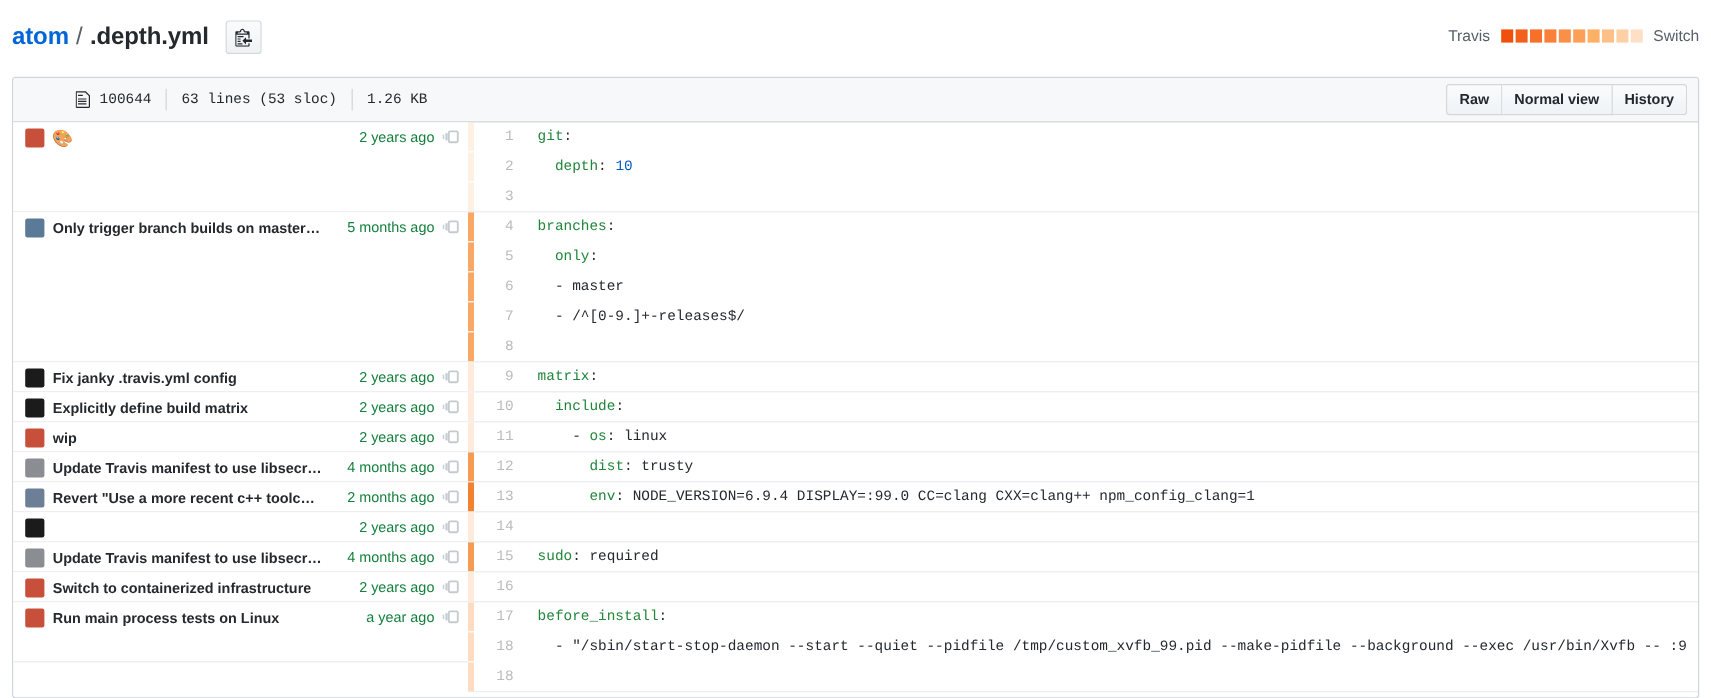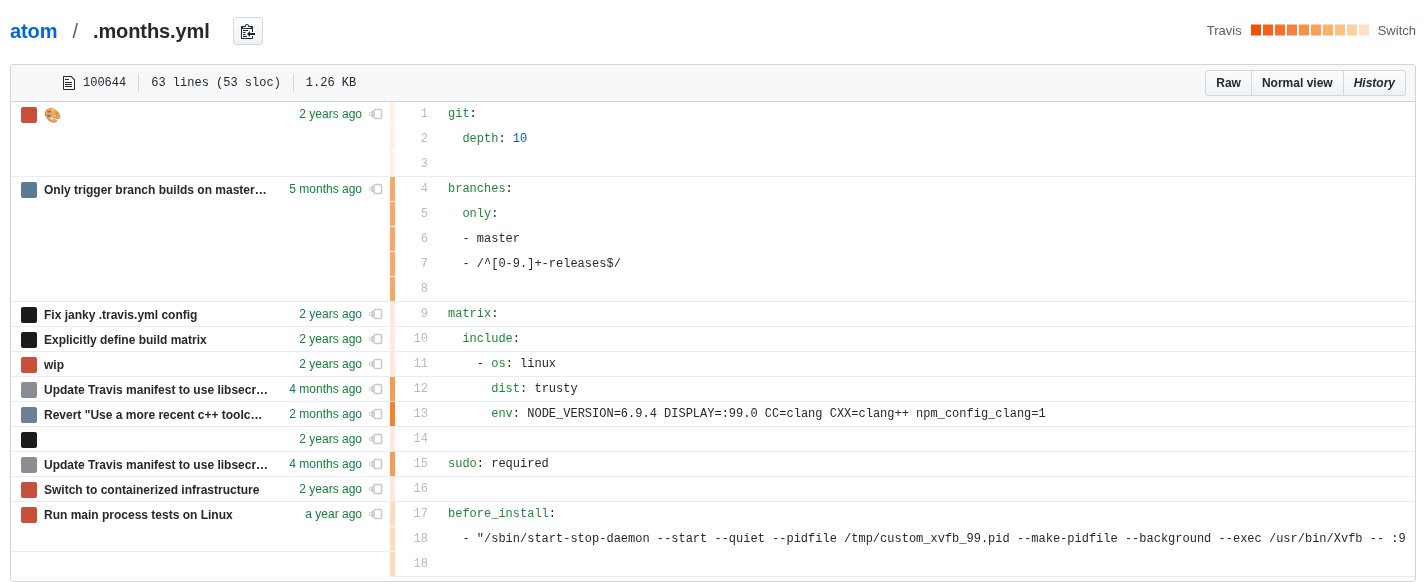--- a/index.html
+++ b/index.html
@@ -9,21 +9,21 @@
     background: #ffffff;
     font-family: "Liberation Sans", sans-serif;
     color: #24292e;
     overflow: hidden;
   }
   .page { position: relative; width: 1426px; height: 582px; }
 
   
   .pathhead {
     position: absolute; left: 10px; top: 14px;
-    display: flex; align-items: center; gap: 9px;
+    display: flex; align-items: center; gap: 0;
     height: 34px;
   }
   .repo-link {
     font-size: 20px; font-weight: 600; color: #0366d6;
     text-decoration: none; letter-spacing: -0.1px;
   }
   .path-sep { font-size: 20px; color: #586069; margin: 0 6px; font-weight: 400; }
   .file-name { font-size: 20px; font-weight: 600; color: #24292e; letter-spacing: -0.1px; }
   .copy-btn {
     margin-left: 14px;
@@ -78,21 +78,21 @@
   }
   .btn-group button {
     font-family: "Liberation Sans", sans-serif;
     font-size: 12px; font-weight: 600; color: #24292e;
     background: linear-gradient(#fafbfc, #eff3f6);
     border: 1px solid #d5d8da;
     padding: 0 10px; height: 26px;
     cursor: pointer; white-space: nowrap;
   }
   .btn-group button:first-child { border-radius: 3px 0 0 3px; }
-  .btn-group button:last-child { border-radius: 0 3px 3px 0; font-style: italic; }
+  .btn-group button:last-child { border-radius: 0 3px 3px 0; }
   .btn-group button + button { border-left: 0; }
 
   
   .blame-body { display: flex; width: 100%; }
   .blame-left { width: 379px; flex: 0 0 379px; }
   .blame-right { flex: 1 1 auto; overflow: hidden; }
 
   .blame-row {
     display: flex; align-items: flex-start;
     border-bottom: 1px solid #eaecef;
@@ -156,21 +156,21 @@
   .p { color: #24292e; }
 </style>
 </head>
 <body>
 
 <div class="page">
 
   <div class="pathhead">
     <a class="repo-link" href="#">atom</a>
     <span class="path-sep">/</span>
-    <span class="file-name">.months.yml</span>
+    <span class="file-name">.depth.yml</span>
     <div class="copy-btn">
       <span>
         <svg width="14" height="16" viewBox="0 0 14 16" aria-hidden="true">
           <path fill="#24292e" d="M2 13h4v1H2v-1zm5-6H2v1h5V7zm2 3V8l-3 3 3 3v-2h5v-2H9zM4.5 9H2v1h2.5V9zM2 12h2.5v-1H2v1zm9 1h1v2c-.02.28-.11.52-.3.7-.19.18-.42.28-.7.3H1c-.55 0-1-.45-1-1V4c0-.55.45-1 1-1h3c0-1.11.89-2 2-2 1.11 0 2 .89 2 2h3c.55 0 1 .45 1 1v5h-1V6H1v9h10v-2zM2 5h8c0-.55-.45-1-1-1H8c-.55 0-1-.45-1-1 0-.55-.45-1-1-1-.55 0-1 .45-1 1 0 .55-.45 1-1 1H3c-.55 0-1 .45-1 1z"></path>
         </svg>
       </span>
     </div>
   </div>
 
   <div class="age-legend">

